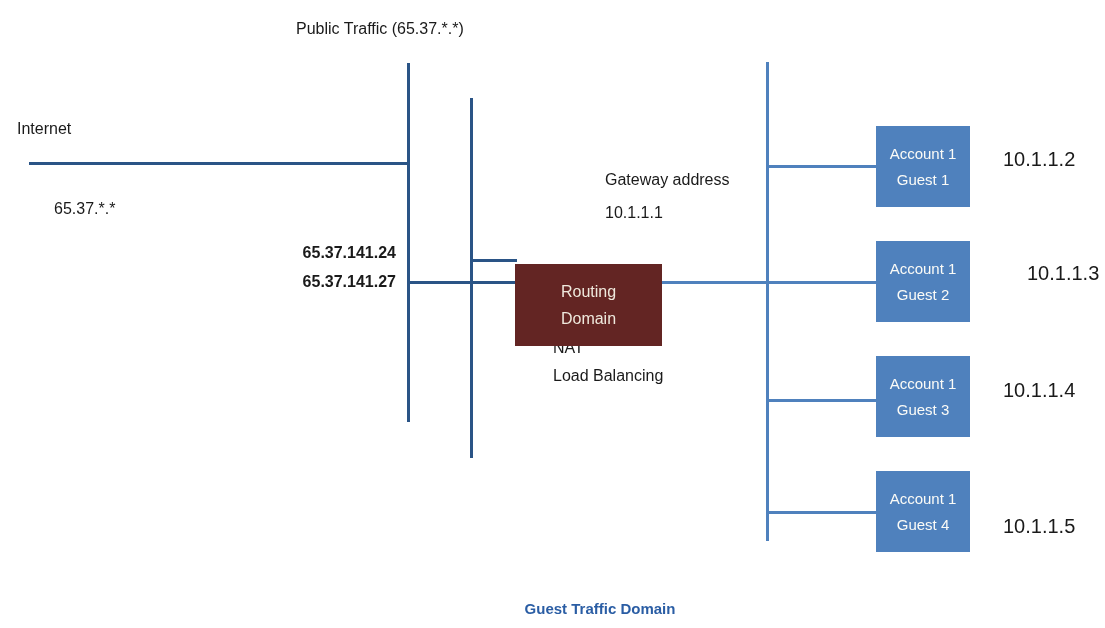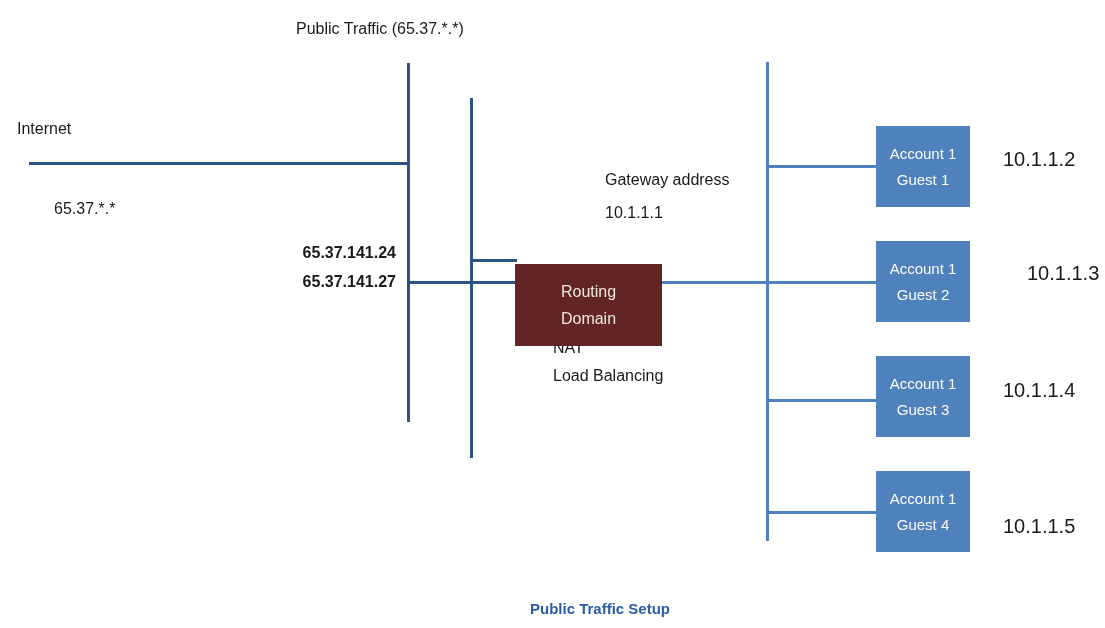--- a/index.html
+++ b/index.html
@@ -111,15 +111,15 @@
     <div>Guest 3</div>
   </div>
   <div class="lbl ip" style="top:380px;">10.1.1.4</div>
 
   <div class="node guest" style="top:471px;">
     <div>Account 1</div>
     <div>Guest 4</div>
   </div>
   <div class="lbl ip" style="top:484px;margin-top:32px;">10.1.1.5</div>
 
-  <div class="caption">Public Traffic Setup</div>
+  <div class="caption">Guest Traffic Domain</div>
 
 </div>
 
 </body></html>

